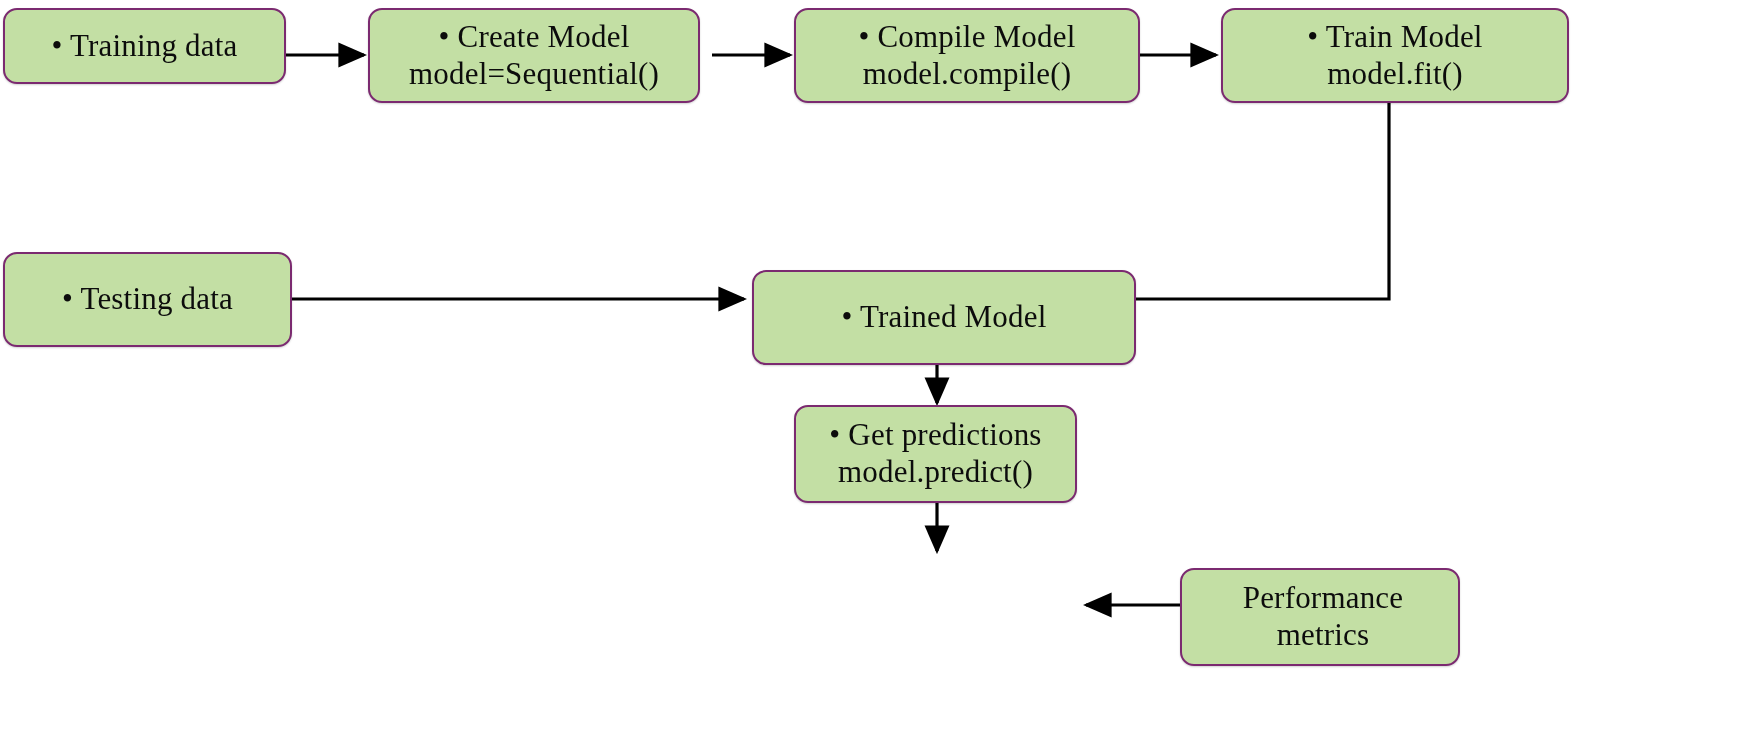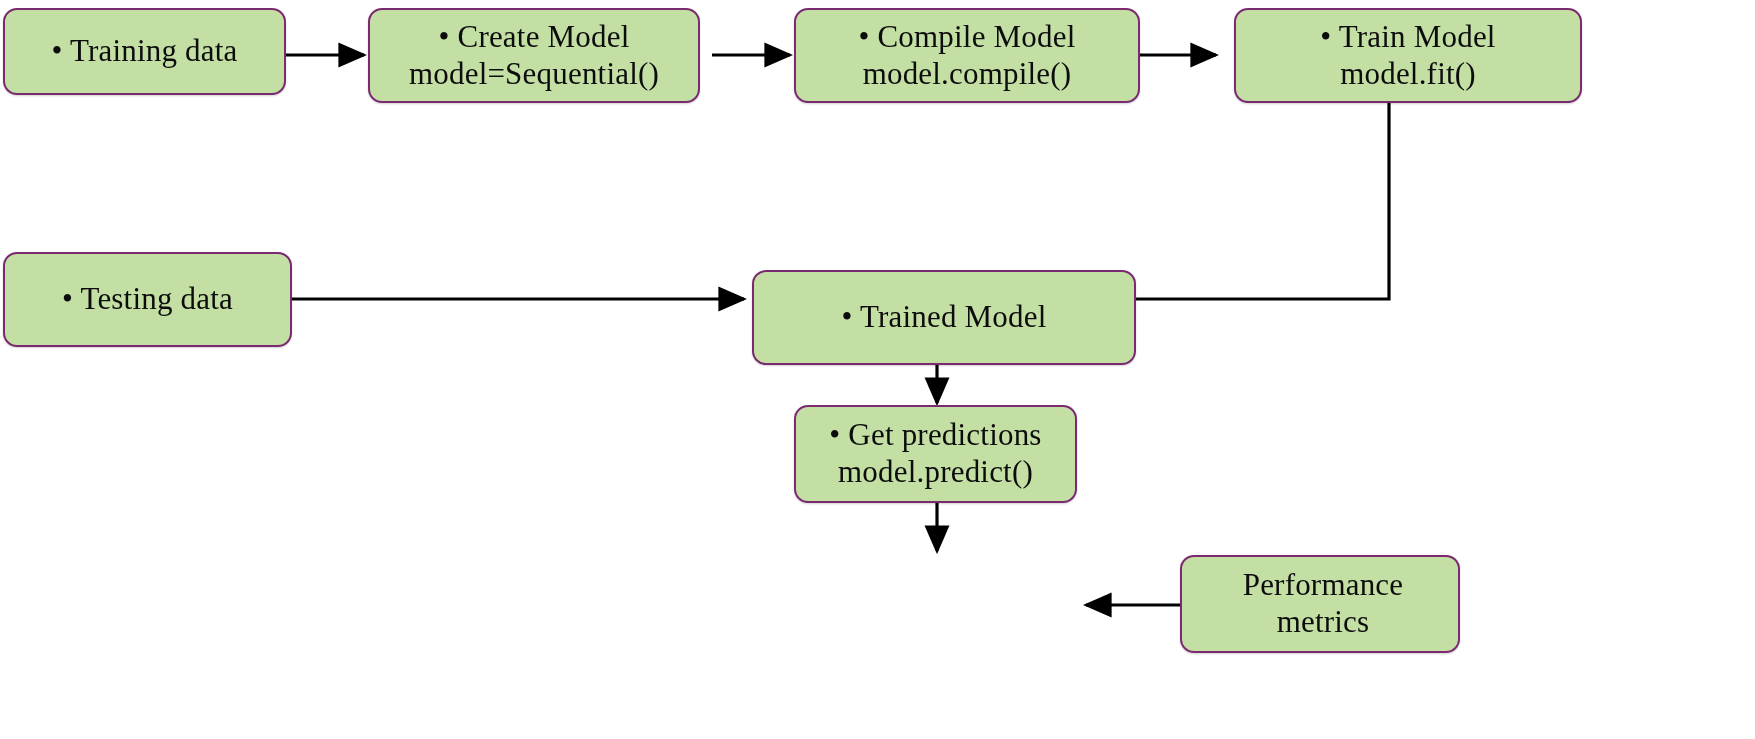--- a/index.html
+++ b/index.html
@@ -70,51 +70,51 @@
 
     <line x1="286" y1="299" x2="744" y2="299" stroke="#000000" stroke-width="3.2" marker-end="url(#arrow)"></line>
 
     <line x1="937" y1="347" x2="937" y2="403" stroke="#000000" stroke-width="3.2" marker-end="url(#arrow)"></line>
 
     <line x1="937" y1="503" x2="937" y2="551" stroke="#000000" stroke-width="3.2" marker-end="url(#arrow)"></line>
 
     <line x1="1180" y1="605" x2="1086" y2="605" stroke="#000000" stroke-width="3.2" marker-end="url(#arrow)"></line>
   </svg>
 
-  <div class="node" style="left:3px;  top:8px;   width:283px; height:87px;">
+  <div class="node" style="left:3px;  top:8px;   width:283px; height:76px;">
     <span class="txt">• Training data</span>
   </div>
 
   <div class="node" style="left:368px; top:8px;   width:332px; height:95px;">
     <span class="txt">• Create Model
 model=Sequential()</span>
   </div>
 
   <div class="node" style="left:794px; top:8px;   width:346px; height:95px;justify-content:flex-end;">
     <span class="txt">• Compile Model
 model.compile()</span>
   </div>
 
-  <div class="node" style="left:1221px; top:8px;  width:348px; height:95px;margin-left:13px;">
+  <div class="node" style="left:1221px; top:8px;  width:348px; height:95px;">
     <span class="txt">• Train Model
 model.fit()</span>
   </div>
 
   <div class="node" style="left:3px;   top:252px; width:289px; height:95px;">
     <span class="txt">• Testing data</span>
   </div>
 
   <div class="node" style="left:752px; top:270px; width:384px; height:95px;">
     <span class="txt">• Trained Model</span>
   </div>
 
   <div class="node" style="left:794px; top:405px; width:283px; height:98px;">
     <span class="txt">• Get predictions
 model.predict()</span>
   </div>
 
 
-  <div class="node" style="left:1180px; top:555px; width:280px; height:98px;padding-left:16px;">
+  <div class="node" style="left:1180px; top:568px; width:280px; height:98px;padding-left:16px;">
     <span class="txt">Performance
 metrics</span>
   </div>
 
 </div>
 
 </body></html>

